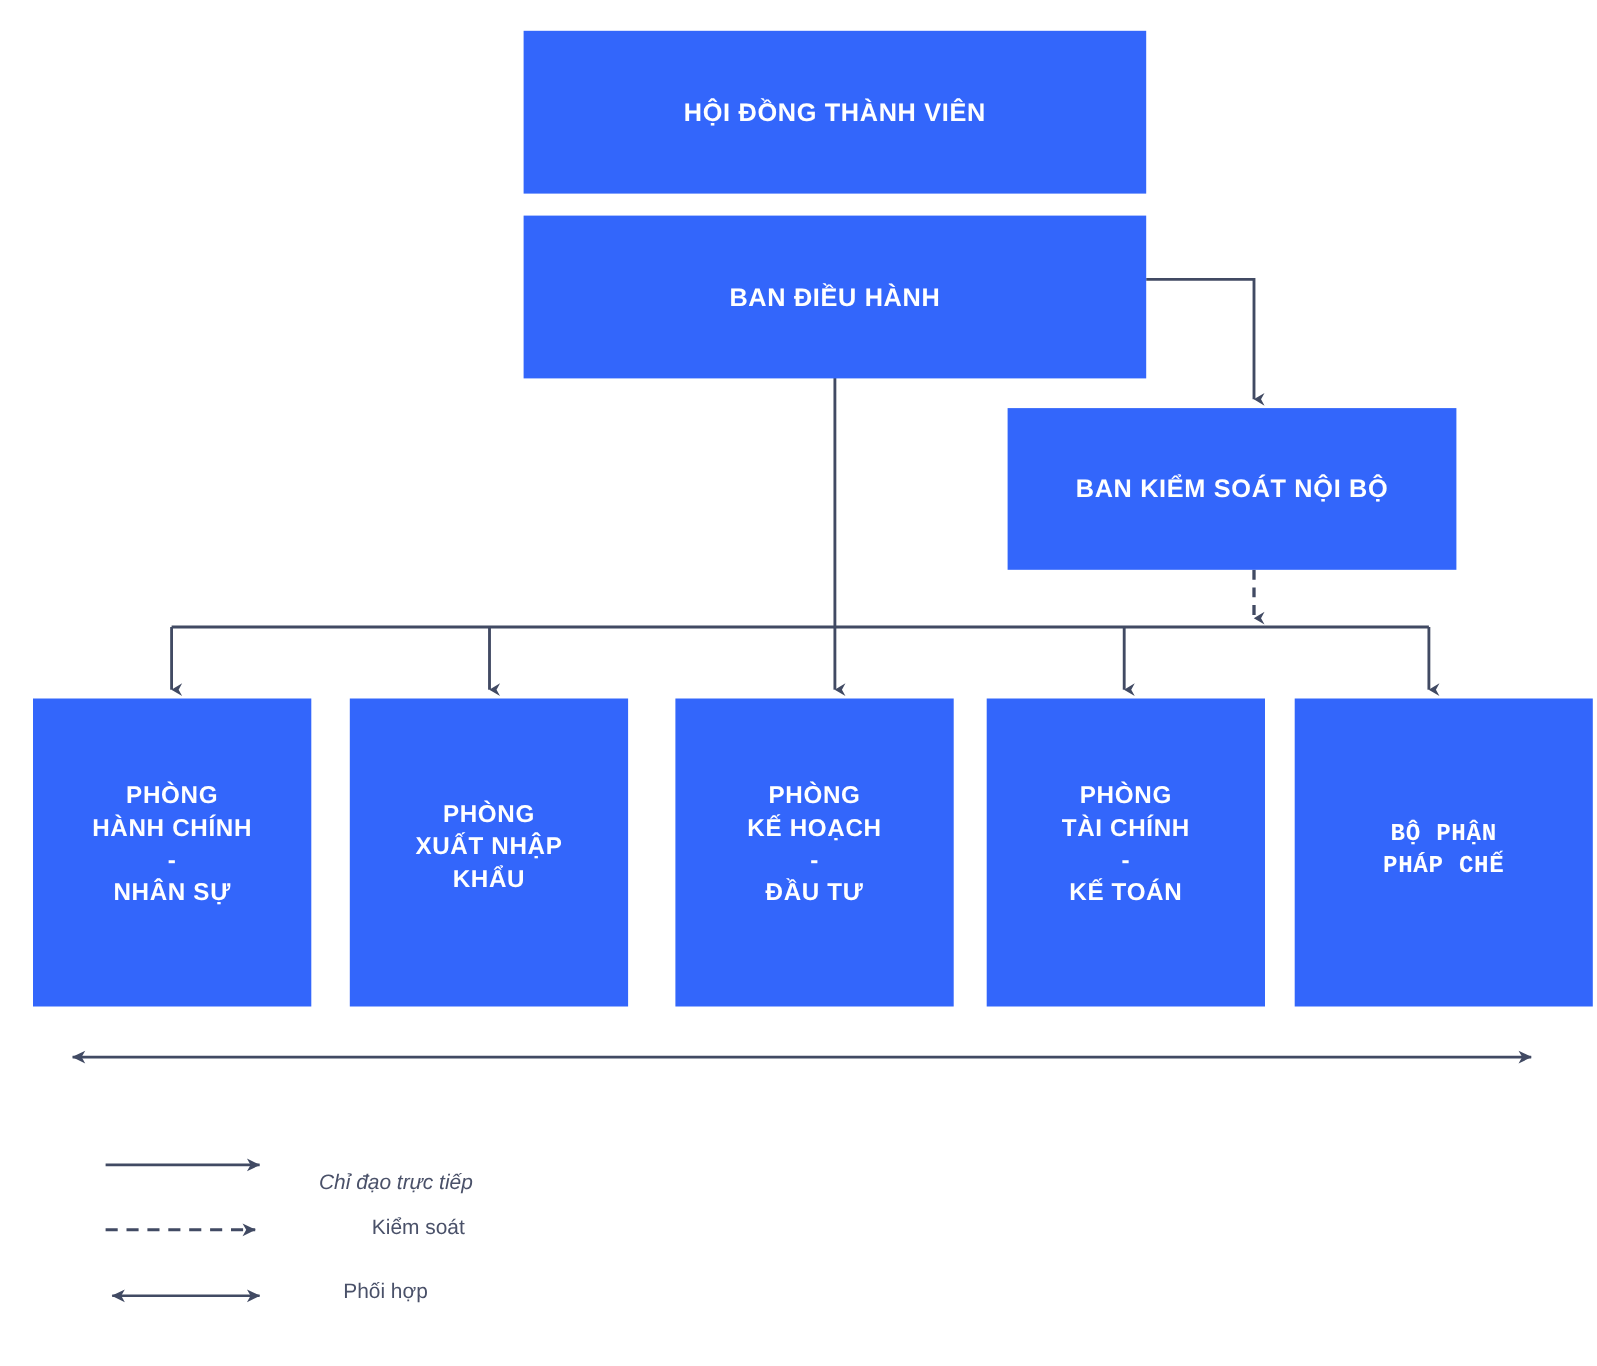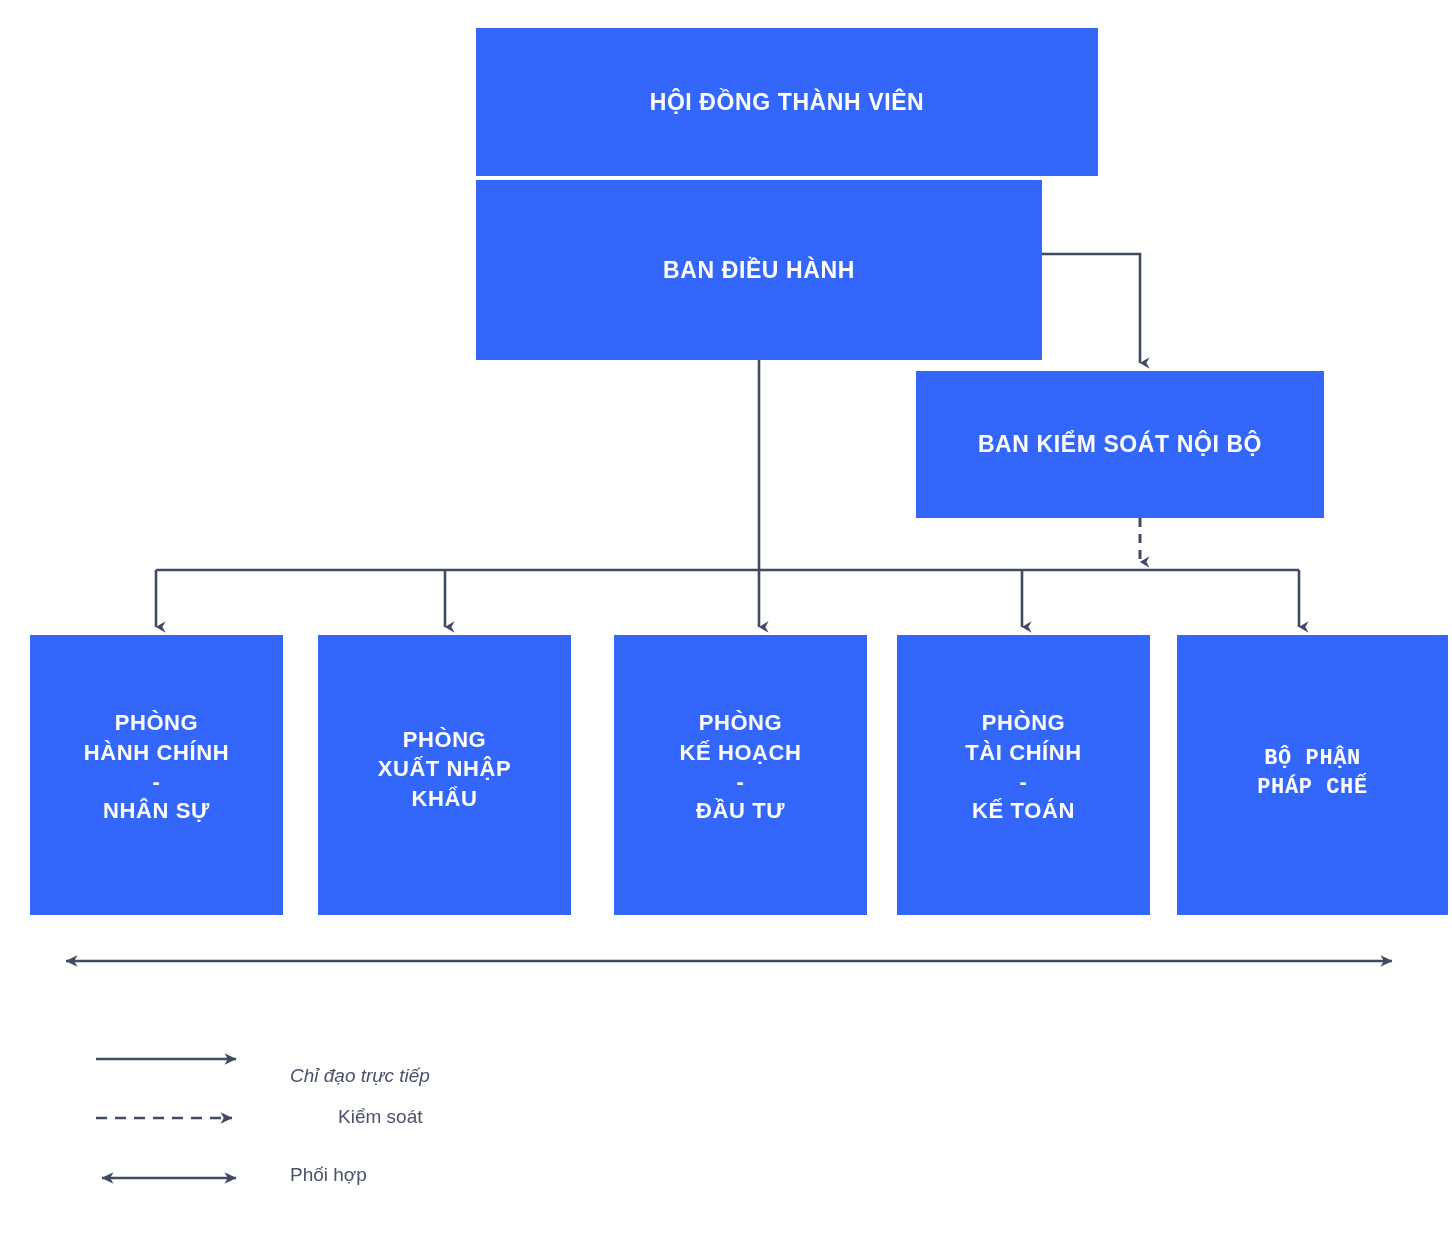--- a/index.html
+++ b/index.html
@@ -51,28 +51,28 @@
     font-weight: 700;
   }
   .leaf-node {
     font-size: 22px;
     font-weight: 700;
   }
   
   #box-hoi-dong {
     left: 476px;
     top: 28px;
-    width: 622px;
+    width: 566px;
     height: 148px;
   }
   #box-ban-dieu-hanh {
     left: 476px;
-    top: 180px;
+    top: 196px;
     width: 566px;
-    height: 180px;
+    height: 148px;
   }
   #box-ban-kiem-soat {
     left: 916px;
     top: 371px;
     width: 408px;
     height: 147px;
     font-size: 23px;
   }
   .leaf-row-box {
     top: 635px;
@@ -100,21 +100,21 @@
   }
   .legend-row {
     position: absolute;
     left: 95px;
     height: 58px;
     display: flex;
     align-items: center;
   }
   #legend-row-0 { top: 17px; font-style: italic; }
   #legend-row-1 { top: 58px; gap: 48px; }
-  #legend-row-2 { top: 116px; }
+  #legend-row-2 { top: 116px; gap: 22px; }
   .legend-glyph {
     width: 152px;
     height: 24px;
     flex: 0 0 152px;
   }
   .legend-text {
     margin-left: 43px;
     font-size: 19px;
     color: #4a5169;
     white-space: nowrap;

